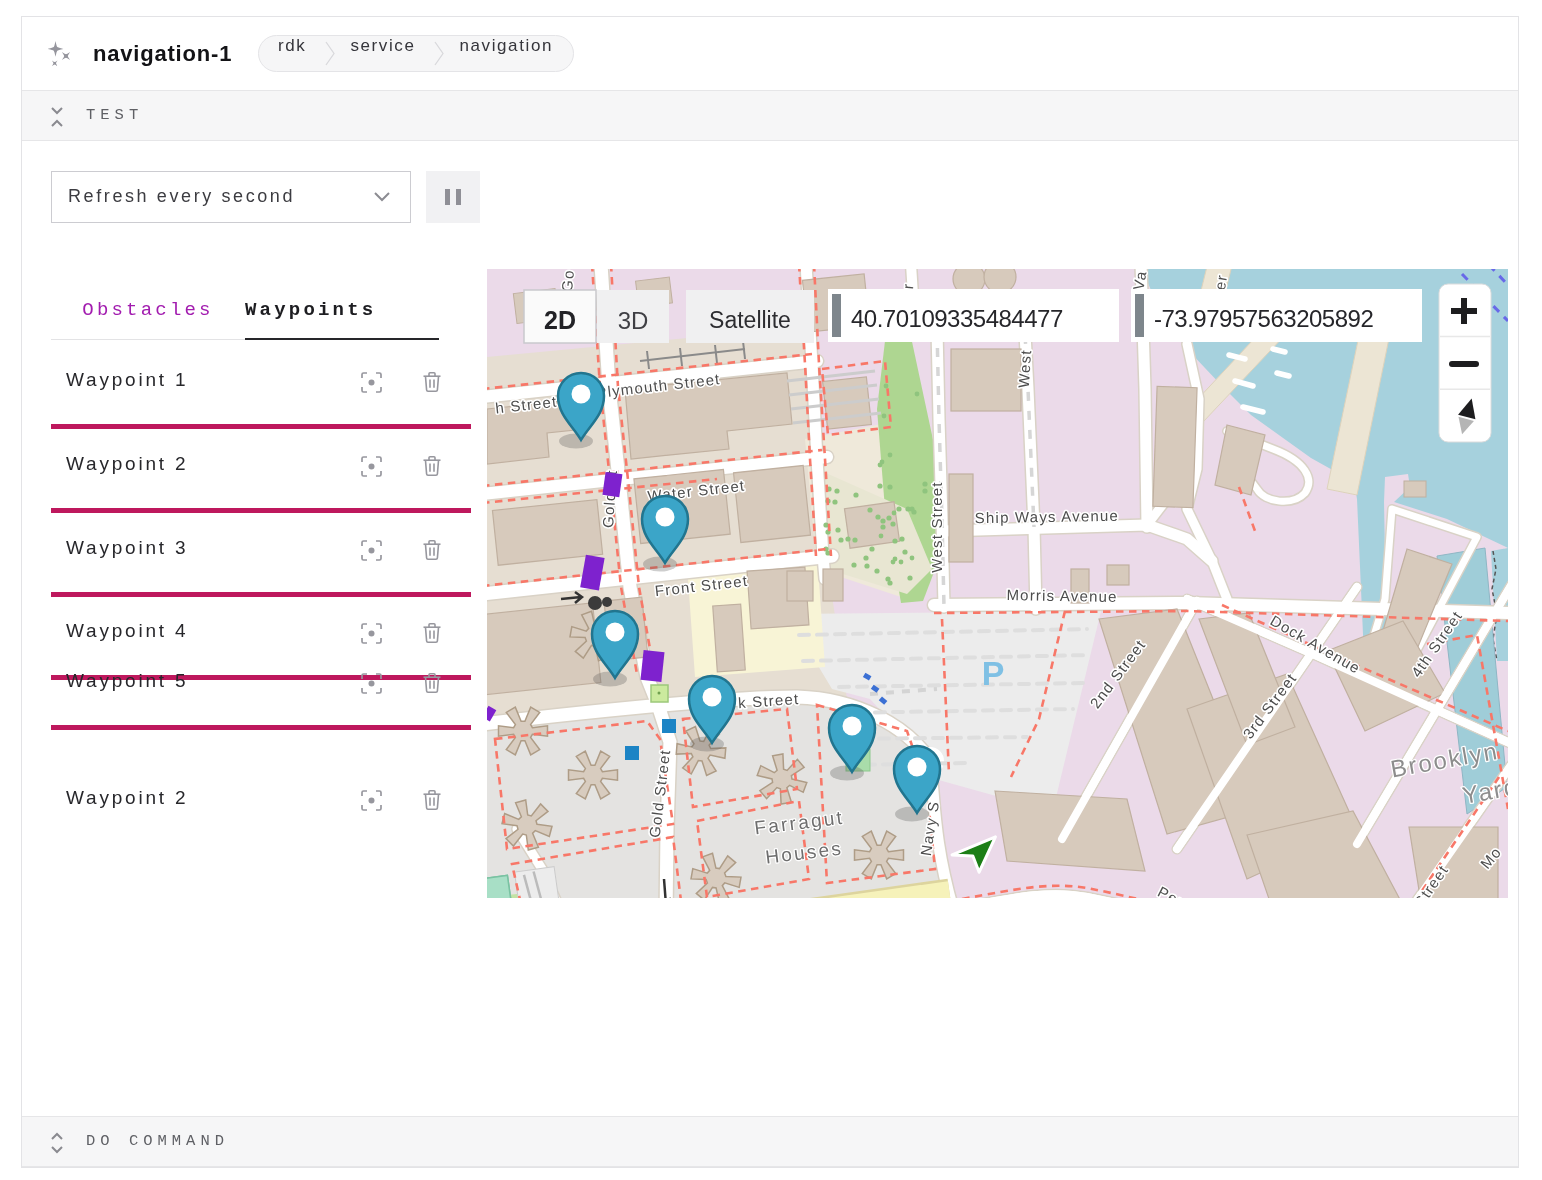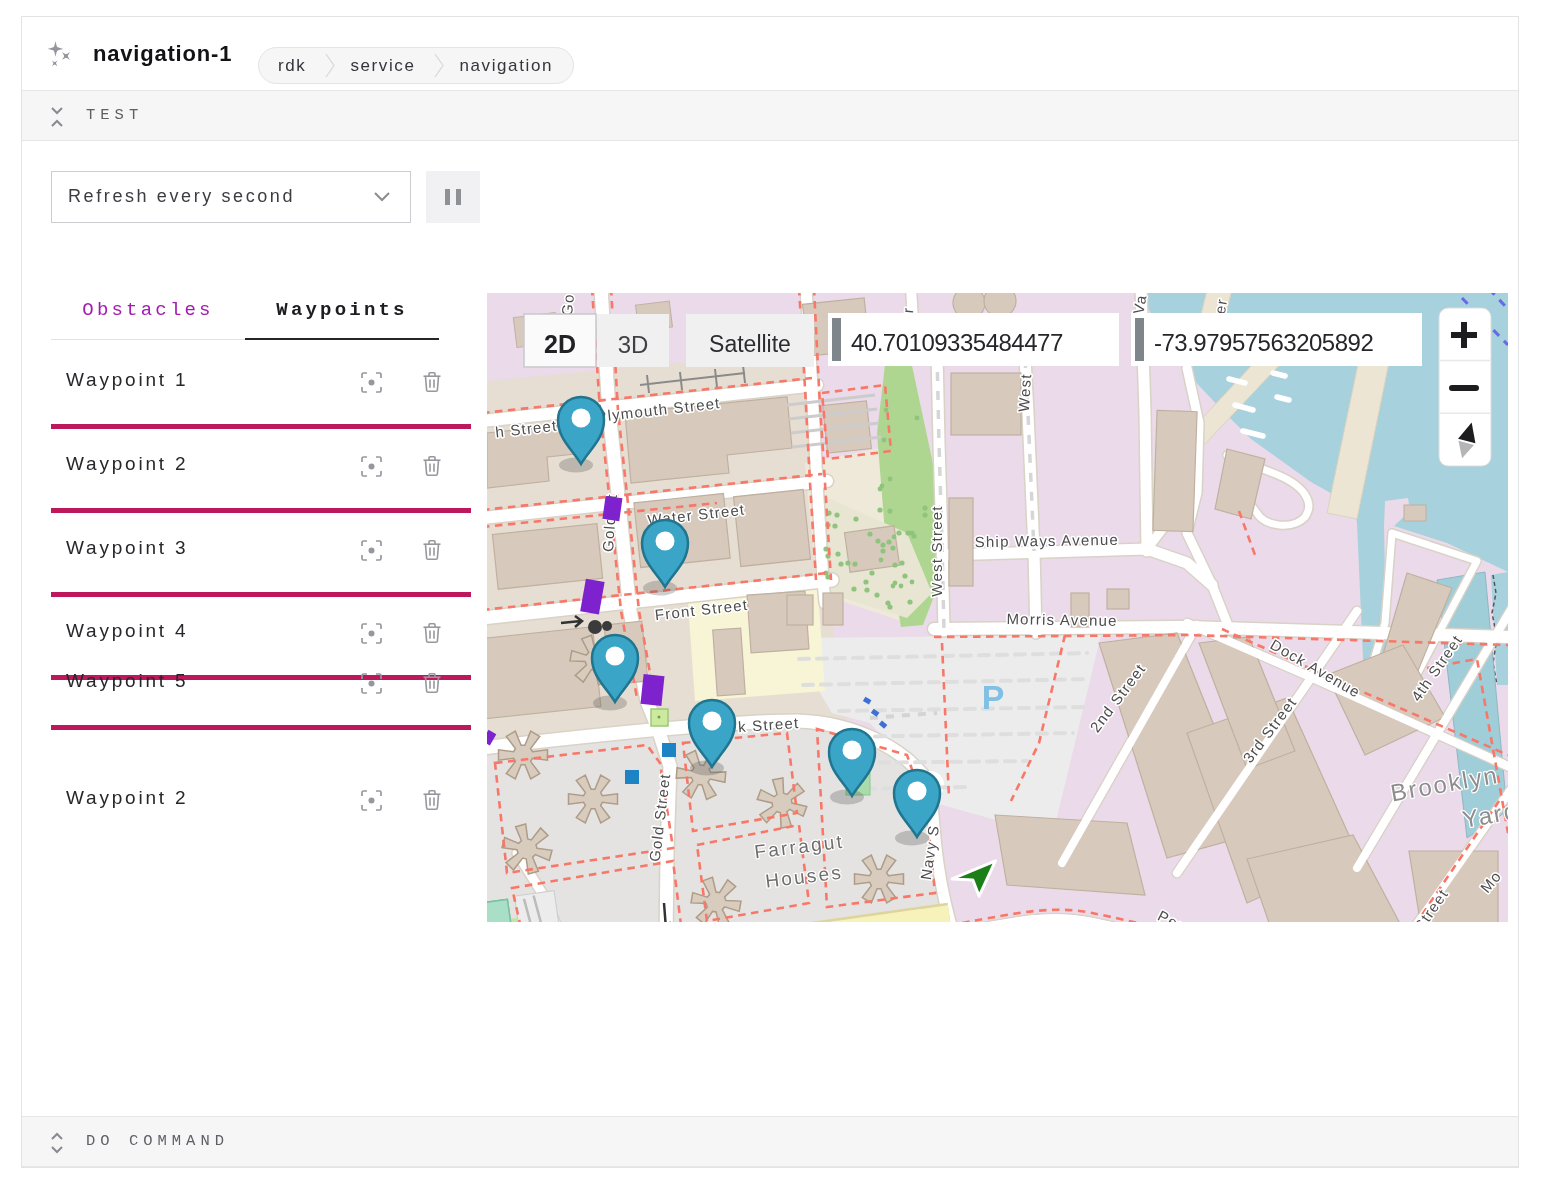--- a/index.html
+++ b/index.html
@@ -1,41 +1,41 @@
 <!DOCTYPE html>
 <html><head>
 <meta charset="utf-8">
 <style>
   html,body{margin:0;padding:0;background:#ffffff;font-family:"Liberation Sans",sans-serif;}
   .page{position:relative;width:1542px;height:1180px;overflow:hidden;background:#fff;}
   .card{position:absolute;left:21px;top:16px;width:1498px;height:1152px;background:#fff;border:1px solid #e3e3e6;box-sizing:border-box;}
   .hdr{position:absolute;left:0;top:0;width:100%;height:73px;}
   .hicon{position:absolute;left:26px;top:24px;}
   .htitle{position:absolute;left:71px;top:24px;font-size:22px;font-weight:bold;color:#131316;letter-spacing:0.8px;}
-  .pill{position:absolute;left:236px;top:18px;height:37px;border:1px solid #e4e4e7;border-radius:19px;background:#f6f6f7;display:flex;align-items:center;box-sizing:border-box;margin-top:12px;}
+  .pill{position:absolute;left:236px;top:18px;height:37px;border:1px solid #e4e4e7;border-radius:19px;background:#f6f6f7;display:flex;box-sizing:border-box;}
   .pill span{font-size:17px;letter-spacing:1.6px;color:#35353b;}
   .bar{position:absolute;left:0;width:100%;height:51px;background:#f6f6f7;border-top:1px solid #e6e6e8;border-bottom:1px solid #e6e6e8;box-sizing:border-box;}
   .bar .btxt{position:absolute;left:64px;top:15px;font-family:"Liberation Mono",monospace;font-size:15.5px;letter-spacing:5px;color:#5f6065;}
   .bar svg{position:absolute;left:27px;top:14px;}
   
   .dd{position:absolute;left:29px;top:154px;width:360px;height:52px;border:1px solid #ccccd1;box-sizing:border-box;background:#fff;}
   .dd .dtxt{position:absolute;left:16px;top:14px;font-size:18px;letter-spacing:2.6px;color:#3c3c41;}
   .dd svg{position:absolute;right:20px;top:20px;}
   .pausebtn{position:absolute;left:404px;top:154px;width:54px;height:52px;background:#f1f1f3;}
   .pausebtn i{position:absolute;top:18px;width:5px;height:16px;background:#8f8f96;}
   
   .tab1{position:absolute;left:29px;top:282px;width:194px;text-align:center;font-family:"Liberation Mono",monospace;font-size:19px;letter-spacing:3.2px;color:#a21caf;}
-  .tab2{position:absolute;left:223px;top:282px;width:194px;text-align:center;font-family:"Liberation Mono",monospace;font-size:19px;letter-spacing:3.2px;font-weight:bold;color:#1d1d21;}
+  .tab2{position:absolute;left:223px;top:282px;width:194px;font-family:"Liberation Mono",monospace;font-size:19px;letter-spacing:3.2px;font-weight:bold;color:#1d1d21;}
   .tabu1{position:absolute;left:29px;top:322px;width:194px;height:1px;background:#e3e3e5;}
   .tabu2{position:absolute;left:223px;top:321px;width:194px;height:2px;background:#26262a;}
   .row{position:absolute;left:29px;width:420px;height:84px;border-bottom:5px solid #be185d;}
   .row.last{border-bottom:none;}
   .row .rt{position:absolute;left:15px;top:29px;font-size:19px;letter-spacing:2.8px;color:#27272b;}
   .row svg{position:absolute;}
-  .mapwrap{position:absolute;left:465px;top:252px;width:1021px;height:629px;overflow:hidden;margin-top:24px;}
+  .mapwrap{position:absolute;left:465px;top:252px;width:1021px;height:629px;overflow:hidden;}
   .mapwrap svg.map{position:absolute;left:0;top:0;}
 </style>
 </head>
 <body>
 <div class="page">
 <div class="card">
 
   <div class="hdr">
     <svg class="hicon" width="28" height="30" viewBox="0 0 28 30">
       <path d="M7.5 0 Q8.6 5.4 9.3 6.1 Q10 6.8 15.4 7.9 Q10 9 9.3 9.7 Q8.6 10.4 7.5 15.8 Q6.4 10.4 5.7 9.7 Q5 9 -0.4 7.9 Q5 6.8 5.7 6.1 Q6.4 5.4 7.5 0 Z" fill="#95959d"></path>

